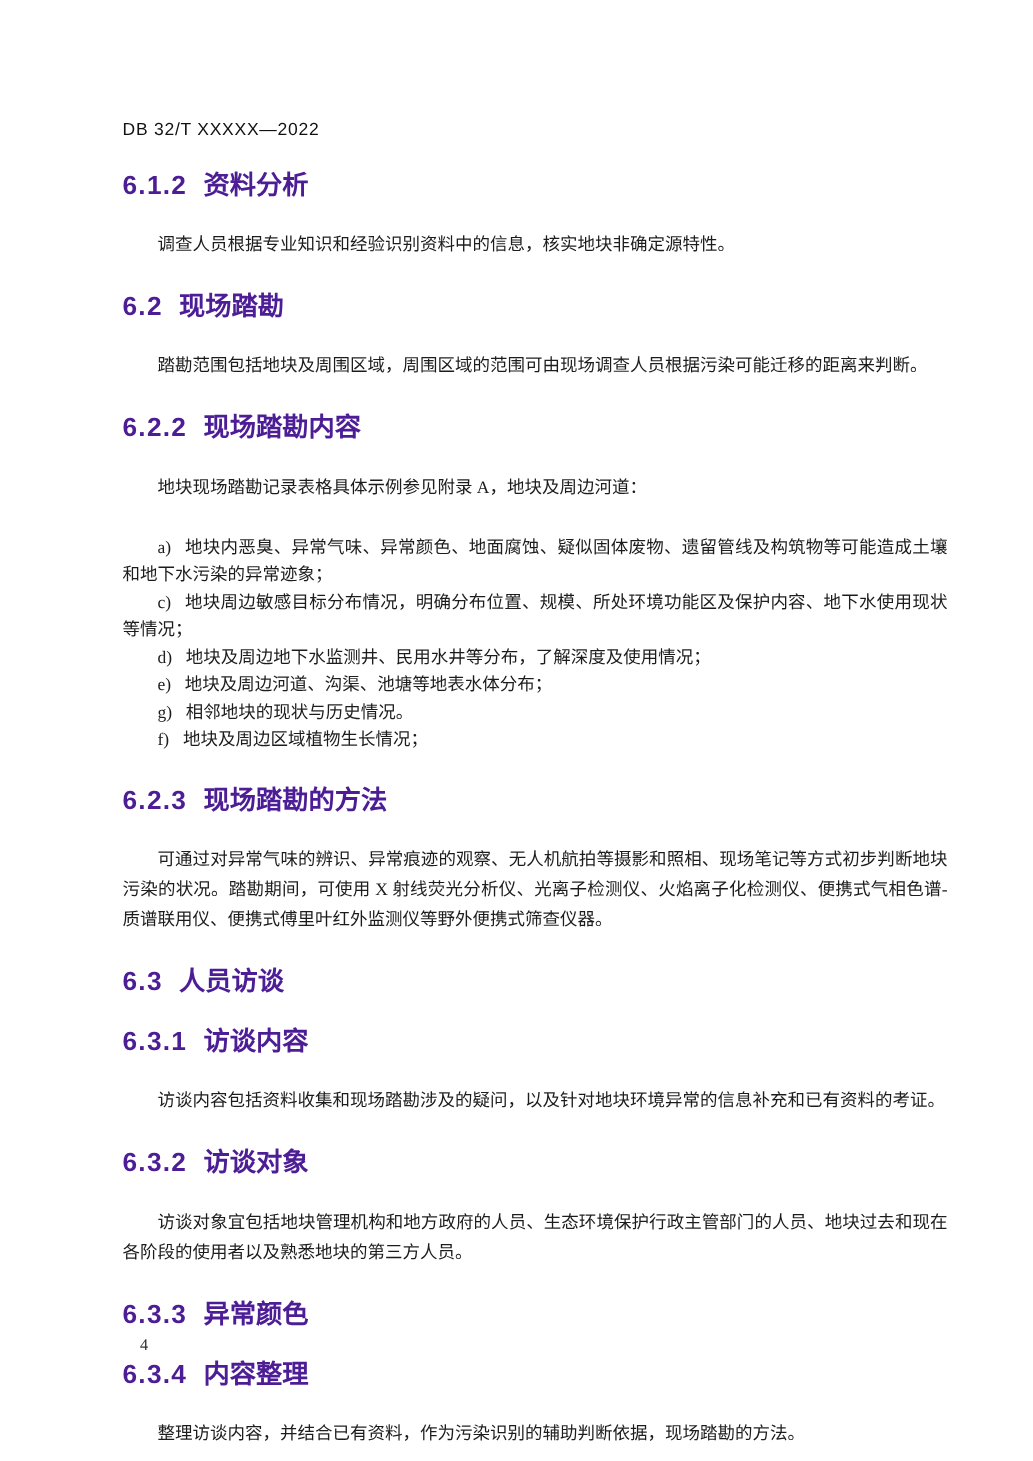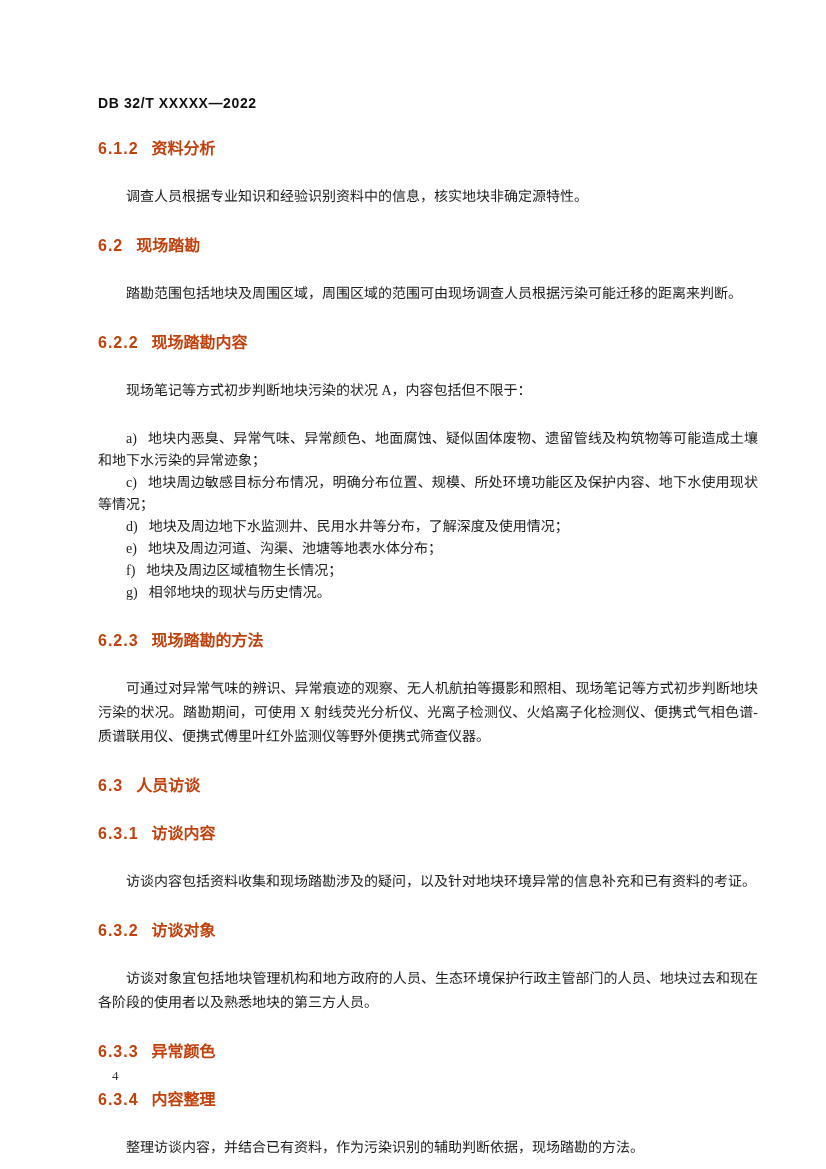--- a/index.html
+++ b/index.html
@@ -15,32 +15,32 @@
   .content {
     position: absolute;
     left: 98px;
     top: 94px;
     width: 660px;
     color: #1c1c1c;
   }
   .doc-header {
     font-family: "Liberation Sans", "DejaVu Sans", sans-serif;
     font-size: 14px;
-    font-weight: 700;
+    font-weight: 400;
     letter-spacing: 0.6px;
     line-height: 18px;
     color: #111111;
     margin: 0 0 24px 0;
   }
   .heading {
     font-family: "Liberation Sans", "DejaVu Sans", sans-serif;
     font-weight: bold;
-    font-size: 16px;
+    font-size: 21px;
     line-height: 22px;
-    color: #c2410c;
+    color: #4c1d95;
     margin: 26px 0 7px 0;
   }
   .heading .hnum {
     margin-right: 13px;
     letter-spacing: 1px;
   }
   .para {
     font-size: 14px;
     line-height: 24px;
     text-align: justify;
@@ -71,27 +71,27 @@
 
 <div class="page">
   <div class="content">
     <div class="doc-header">DB 32/T XXXXX—2022</div>
 
   <div class="heading h3"><span class="hnum">6.1.2</span><span>资料分析</span></div>
       <p class="para">调查人员根据专业知识和经验识别资料中的信息，核实地块非确定源特性。</p>
       <div class="heading h2"><span class="hnum">6.2</span><span>现场踏勘</span></div>
       <p class="para">踏勘范围包括地块及周围区域，周围区域的范围可由现场调查人员根据污染可能迁移的距离来判断。</p>
       <div class="heading h3"><span class="hnum">6.2.2</span><span>现场踏勘内容</span></div>
-      <p class="para">现场笔记等方式初步判断地块污染的状况 A，内容包括但不限于：</p>
+      <p class="para">地块现场踏勘记录表格具体示例参见附录 A，地块及周边河道：</p>
       <p class="list-item"><span class="li-label">a)</span><span>地块内恶臭、异常气味、异常颜色、地面腐蚀、疑似固体废物、遗留管线及构筑物等可能造成土壤和地下水污染的异常迹象；</span></p>
       <p class="list-item"><span class="li-label">c)</span><span>地块周边敏感目标分布情况，明确分布位置、规模、所处环境功能区及保护内容、地下水使用现状等情况；</span></p>
       <p class="list-item"><span class="li-label">d)</span><span>地块及周边地下水监测井、民用水井等分布，了解深度及使用情况；</span></p>
       <p class="list-item"><span class="li-label">e)</span><span>地块及周边河道、沟渠、池塘等地表水体分布；</span></p>
+      <p class="list-item"><span class="li-label">g)</span><span>相邻地块的现状与历史情况。</span></p>
       <p class="list-item"><span class="li-label">f)</span><span>地块及周边区域植物生长情况；</span></p>
-      <p class="list-item"><span class="li-label">g)</span><span>相邻地块的现状与历史情况。</span></p>
       <div class="heading h3"><span class="hnum">6.2.3</span><span>现场踏勘的方法</span></div>
       <p class="para">可通过对异常气味的辨识、异常痕迹的观察、无人机航拍等摄影和照相、现场笔记等方式初步判断地块污染的状况。踏勘期间，可使用 X 射线荧光分析仪、光离子检测仪、火焰离子化检测仪、便携式气相色谱-质谱联用仪、便携式傅里叶红外监测仪等野外便携式筛查仪器。</p>
       <div class="heading h2"><span class="hnum">6.3</span><span>人员访谈</span></div>
       <div class="heading h3"><span class="hnum">6.3.1</span><span>访谈内容</span></div>
       <p class="para">访谈内容包括资料收集和现场踏勘涉及的疑问，以及针对地块环境异常的信息补充和已有资料的考证。</p>
       <div class="heading h3"><span class="hnum">6.3.2</span><span>访谈对象</span></div>
       <p class="para">访谈对象宜包括地块管理机构和地方政府的人员、生态环境保护行政主管部门的人员、地块过去和现在各阶段的使用者以及熟悉地块的第三方人员。</p>
       <div class="heading h3"><span class="hnum">6.3.3</span><span>异常颜色</span></div>
       <div class="heading h3"><span class="hnum">6.3.4</span><span>内容整理</span></div>
       <p class="para">整理访谈内容，并结合已有资料，作为污染识别的辅助判断依据，现场踏勘的方法。</p>

